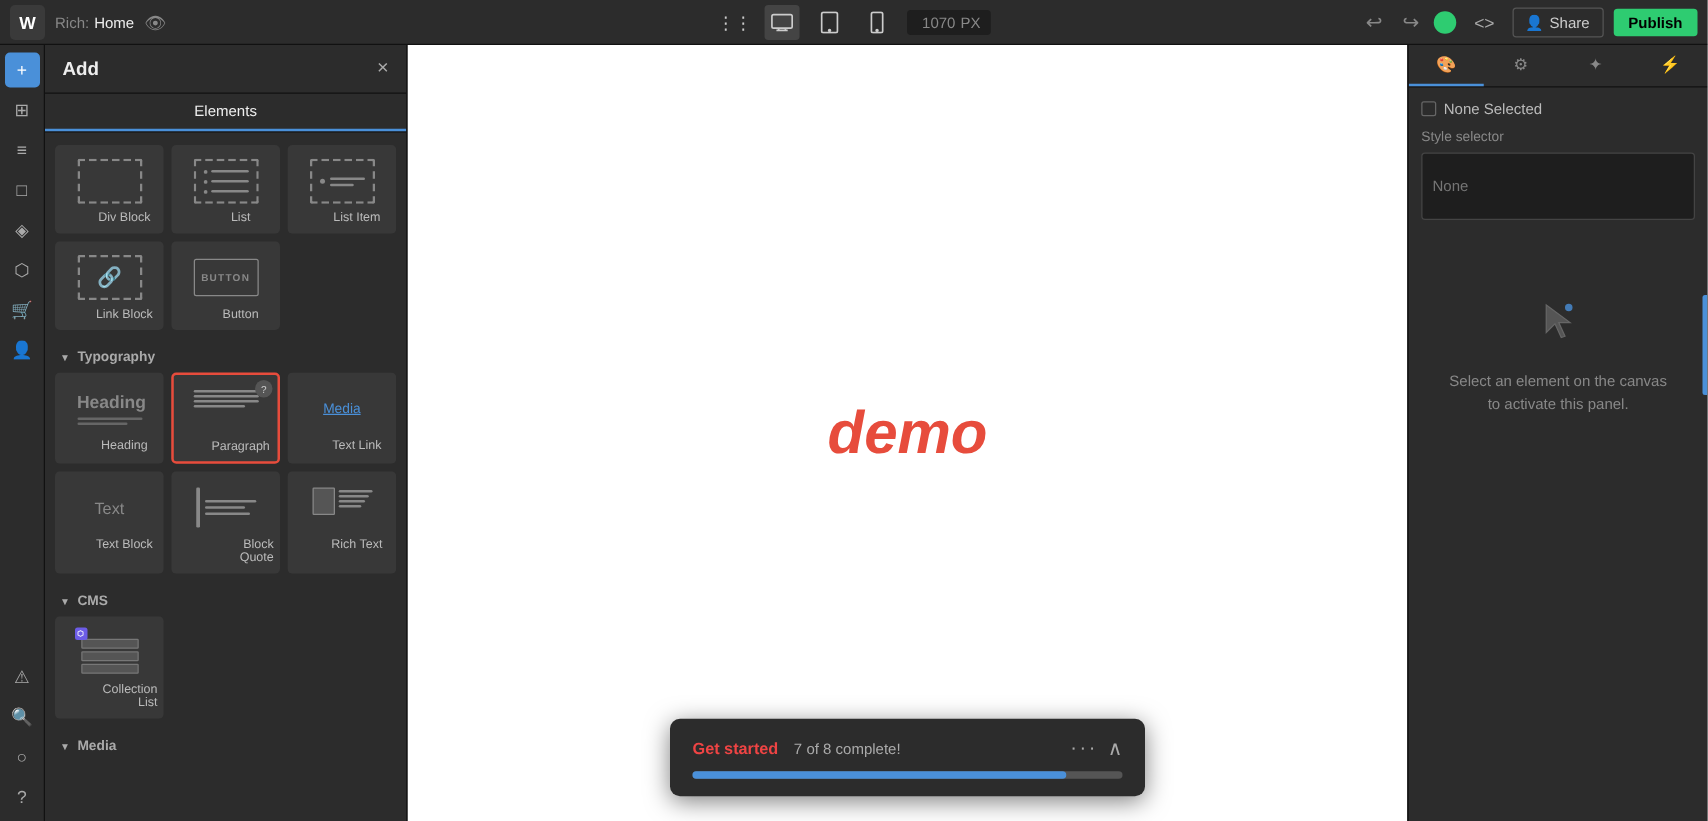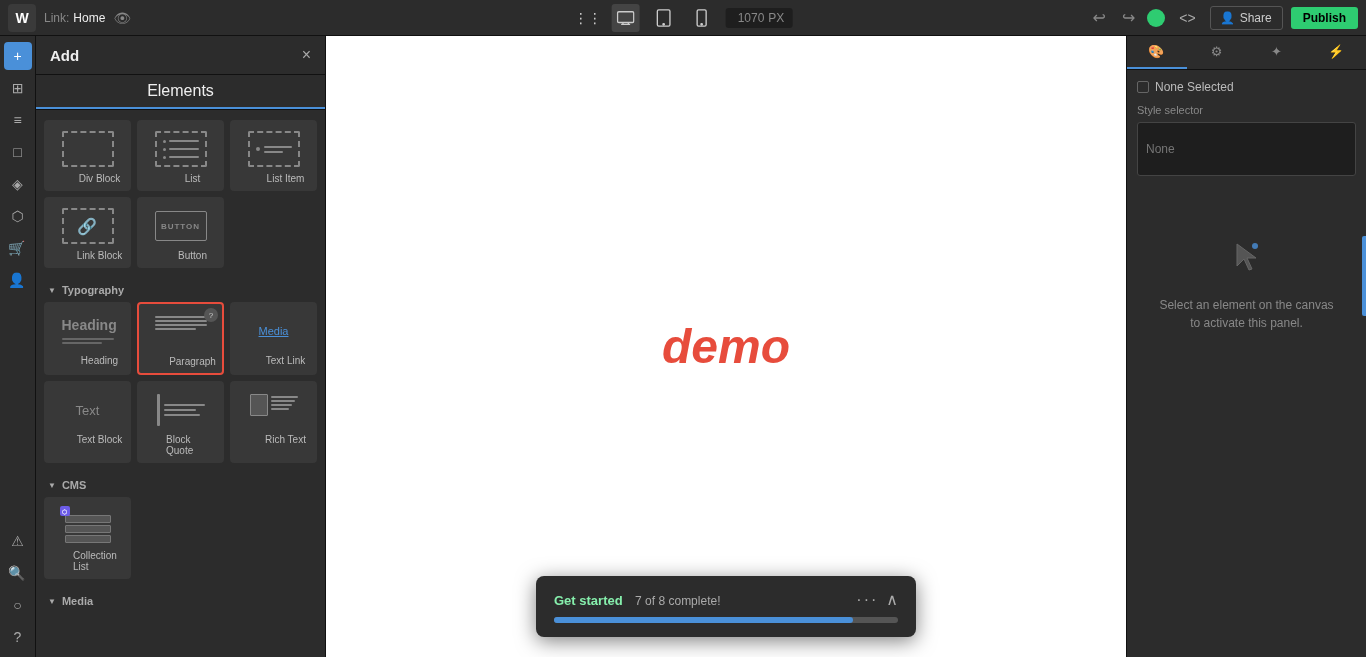--- a/index.html
+++ b/index.html
@@ -134,21 +134,21 @@
     }
     .add-panel-close {
       background: none; border: none; color: #aaa; cursor: pointer; font-size: 16px;
     }
     .add-panel-tabs {
       display: flex;
       border-bottom: 1px solid #111;
       flex-shrink: 0;
     }
     .add-panel-tab {
-      flex: 1; padding: 7px 0; text-align: center; font-size: 16px; cursor: pointer;
+      flex: 1; padding: 7px 0; text-align: center; font-size: 12px; cursor: pointer;
       background: none; border: none; color: #aaa;
       border-bottom: 2px solid transparent;
     }
     .add-panel-tab.active { color: #eee; border-bottom-color: #4a90d9; }
 
     .add-panel-body {
       flex: 1; overflow-y: auto; padding: 10px 8px;
     }
     .add-panel-body::-webkit-scrollbar { width: 4px; }
     .add-panel-body::-webkit-scrollbar-thumb { background: #444; }
@@ -170,21 +170,21 @@
       border: 1px solid transparent;
     }
     .element-item.highlighted { border: 2px solid #e74c3c; }
     .element-icon {
       width: 56px; height: 40px;
       display: flex; align-items: center; justify-content: center;
       margin-bottom: 4px;
       position: relative;
     }
     .element-label {
-      font-size: 10px; color: #bbb; text-align: left; margin-left: 24px;
+      font-size: 10px; color: #bbb; text-align: right; margin-left: 24px;
     }
 
     
     .section-header {
       display: flex; align-items: center; gap: 6px;
       padding: 8px 4px 6px;
       font-size: 11px; color: #aaa; cursor: pointer;
       font-weight: 600;
     }
     .section-header-arrow { font-size: 8px; }
@@ -227,21 +227,21 @@
       transform: translateX(-50%);
       background: #2c2c2c;
       border-radius: 8px;
       padding: 14px 18px;
       min-width: 380px;
       box-shadow: 0 4px 20px rgba(0,0,0,0.5);
     }
     .get-started-header {
       display: flex; align-items: center; justify-content: space-between; margin-bottom: 8px;
     }
-    .get-started-title { font-size: 13px; font-weight: 600; color: #86efac; }
+    .get-started-title { font-size: 13px; font-weight: 600; color: #ef4444; }
     .get-started-count { font-size: 12px; color: #aaa; margin-left: 8px; }
     .get-started-actions { display: flex; align-items: center; gap: 8px; }
     .get-started-more { background: none; border: none; color: #aaa; cursor: pointer; font-size: 16px; letter-spacing: 2px; }
     .get-started-chevron { background: none; border: none; color: #aaa; cursor: pointer; font-size: 16px; }
     .progress-bar-bg { background: #555; border-radius: 4px; height: 6px; }
     .progress-bar-fill { background: #4a90d9; height: 6px; border-radius: 4px; }
 
     
     .right-panel {
       width: 240px;
@@ -389,21 +389,21 @@
       font-size: 8px; color: #ccc; cursor: default;
     }
   </style>
 </head>
 <body>
 
 <div class="topbar">
   <div class="topbar-left">
     <div class="topbar-logo">W</div>
     <div class="topbar-page">
-      <span class="topbar-page-label">Link:</span>
+      <span class="topbar-page-label">Rich:</span>
       <span class="topbar-page-name">Home</span>
       <span class="topbar-eye">👁</span>
     </div>
   </div>
 
   <div class="topbar-center">
     <button class="topbar-icon-btn">⋮⋮</button>
     <button class="topbar-icon-btn active">
       <svg viewBox="0 0 20 16" fill="none" stroke="currentColor" stroke-width="1.5">
         <rect x="1" y="1" width="18" height="12" rx="1.5"></rect>

